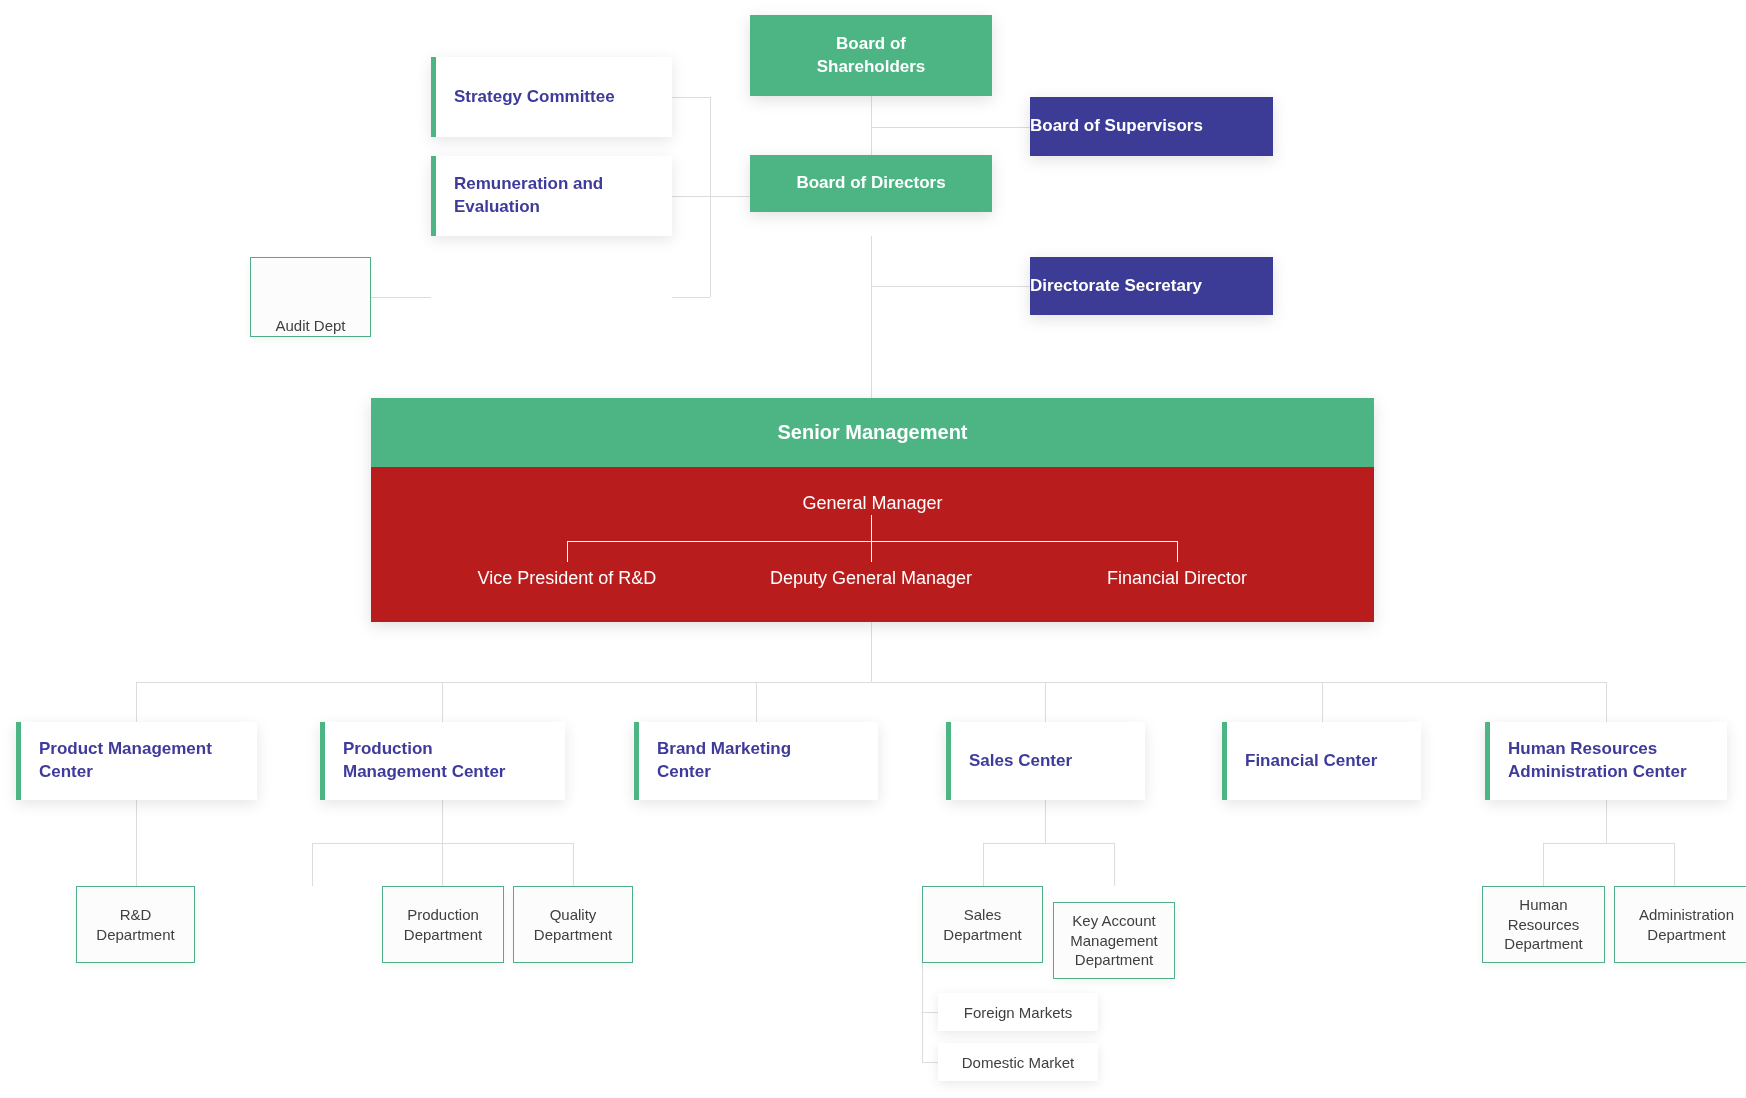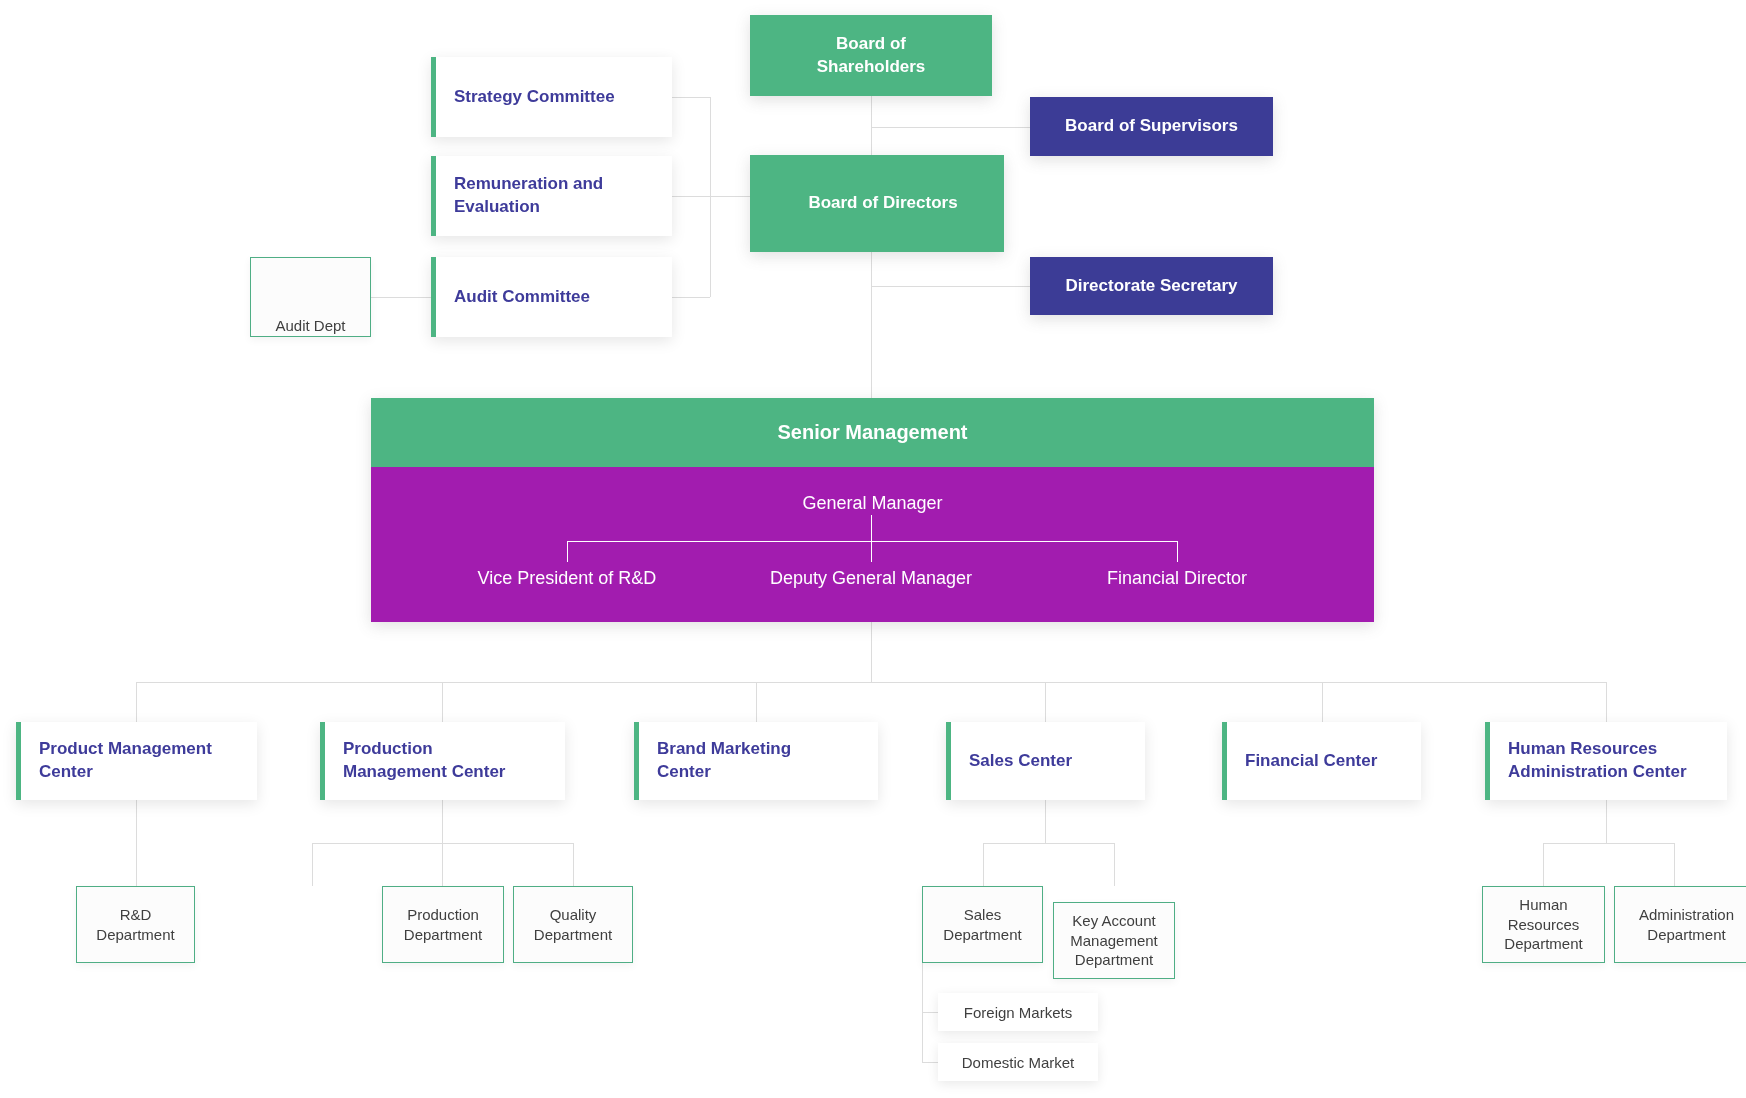--- a/index.html
+++ b/index.html
@@ -12,21 +12,21 @@
   .hline{height:1px;}
   .wline{background:#ffffff;}
   .gbox{
     position:absolute;background:#4db583;color:#ffffff;
     display:flex;align-items:center;justify-content:center;text-align:center;
     font-size:17px;font-weight:600;line-height:1.35;
     box-shadow:0 4px 14px rgba(90,90,90,0.18);
   }
   .pbox{
     position:absolute;background:#3c3c96;color:#ffffff;
-    display:flex;align-items:center;justify-content:center;text-align:center;
+    display:flex;align-items:center;text-align:center;
     font-size:17px;font-weight:600;line-height:1.3;
     box-shadow:0 4px 14px rgba(90,90,90,0.18);
   }
   .card{
     position:absolute;background:#ffffff;border-left:5px solid #4db583;
     box-shadow:0 4px 14px rgba(0,0,0,0.10);
     display:flex;align-items:center;padding-left:18px;box-sizing:border-box;
     color:#3e3b9a;font-weight:700;font-size:17px;line-height:1.35;
   }
   .dept{
@@ -44,21 +44,21 @@
   #senior{
     position:absolute;left:371px;top:398px;width:1003px;height:224px;
     box-shadow:0 4px 14px rgba(90,90,90,0.18);
   }
   #senior .sm-header{
     position:absolute;left:0;top:0;width:100%;height:69px;background:#4db583;
     display:flex;align-items:center;justify-content:center;
     color:#ffffff;font-size:20px;font-weight:700;
   }
   #senior .sm-body{
-    position:absolute;left:0;top:69px;width:100%;height:155px;background:#a21caf;
+    position:absolute;left:0;top:69px;width:100%;height:155px;background:#b91c1c;
   }
   .sm-gm{
     position:absolute;left:0;top:26px;width:100%;text-align:center;
     color:#ffffff;font-size:18px;
   }
   .sm-role{
     position:absolute;top:101px;transform:translateX(-50%);
     color:#ffffff;font-size:18px;white-space:nowrap;
   }
   .lbl{display:block;}
@@ -109,35 +109,32 @@
   <div class="line vline" style="left:922px;top:963px;height:99px;"></div>
   <div class="line hline" style="left:922px;top:1012px;width:16px;"></div>
   <div class="line hline" style="left:922px;top:1062px;width:16px;"></div>
 
   <div class="gbox" style="left:750px;top:15px;width:242px;height:81px;">
     <span class="lbl" style="width:120px;">Board of Shareholders</span>
   </div>
   <div class="pbox" style="left:1030px;top:97px;width:243px;height:59px;">
     <span class="lbl">Board of Supervisors</span>
   </div>
-  <div class="gbox" style="left:750px;top:155px;width:242px;height:97px;padding-left:12px;">
+  <div class="gbox" style="left:750px;top:155px;width:242px;height:57px;">
     <span class="lbl">Board of Directors</span>
   </div>
   <div class="pbox" style="left:1030px;top:257px;width:243px;height:58px;">
     <span class="lbl">Directorate Secretary</span>
   </div>
 
   <div class="card" style="left:431px;top:57px;width:241px;height:80px;">
     <span class="lbl">Strategy Committee</span>
   </div>
   <div class="card" style="left:431px;top:156px;width:241px;height:80px;">
     <span class="lbl" style="max-width:190px;">Remuneration and Evaluation</span>
-  </div>
-  <div class="card" style="left:431px;top:257px;width:241px;height:80px;">
-    <span class="lbl">Audit Committee</span>
   </div>
   <div class="dept" style="left:250px;top:257px;width:121px;height:80px;align-items:flex-end;">
     <span class="lbl">Audit Dept</span>
   </div>
 
   <div id="senior">
     <div class="sm-header">
       <span class="lbl">Senior Management</span>
     </div>
     <div class="sm-body">

